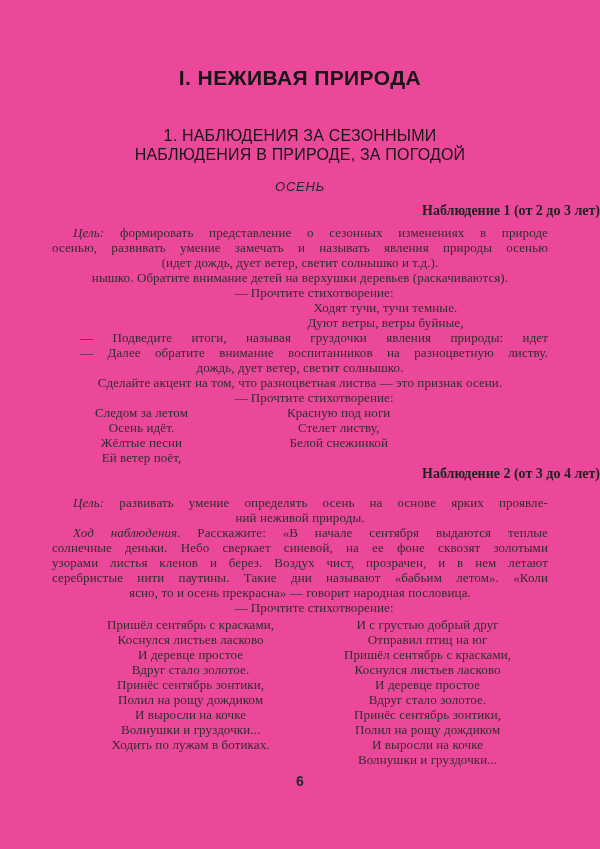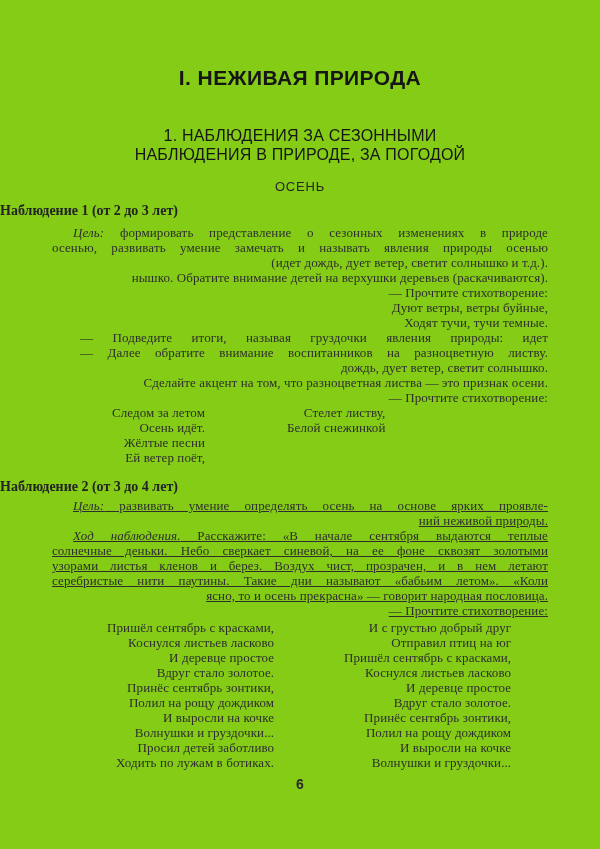--- a/index.html
+++ b/index.html
@@ -1,20 +1,20 @@
 <!DOCTYPE html>
 <html><head>
 <meta charset="utf-8">
 <style>
   html, body { margin: 0; padding: 0; background: #ffffff; }
   .page {
     position: relative;
     width: 600px;
     height: 849px;
-    background: #84cc16;
+    background: #ec4899;
     box-sizing: border-box;
     padding-top: 66px;
     font-family: "Liberation Serif", serif;
     color: #2e2e2e;
     overflow: hidden;
   }
   .chapter-title {
     font-family: "Liberation Sans", sans-serif;
     font-weight: bold;
     font-size: 21px;
@@ -29,55 +29,56 @@
     font-weight: normal;
     font-size: 16px;
     line-height: 19px;
     letter-spacing: 0.2px;
     text-align: center;
     color: #161616;
   }
   .season {
     margin-top: 15px;
     font-family: "Liberation Sans", sans-serif;
+    font-style: italic;
     font-size: 13px;
     line-height: 16px;
     letter-spacing: 0.8px;
     text-align: center;
     color: #262626;
   }
   .obs-heading {
     margin-top: 8px;
     font-family: "Liberation Serif", serif;
     font-weight: bold;
     font-size: 14px;
     line-height: 16px;
-    text-align: left;
+    text-align: right;
     color: #222222;
   }
-  .obs-heading.second { margin-top: 14px; }
+  .obs-heading.second { margin-top: 1px; }
   .content {
     margin: 6px 52px 0 52px;
     font-size: 13px;
     line-height: 15px;
     letter-spacing: 0.1px;
     color: #2e2e2e;
   }
-  .content.c2 { margin-top: 3px; text-decoration: underline; }
-  .line { text-align: right; }
+  .content.c2 { margin-top: 13px; }
+  .line { text-align: center; }
   .line.j { text-align: justify; text-align-last: justify; }
   .line.ind { text-indent: 21px; }
   .line.dash { text-indent: 28px; }
   .it { font-style: italic; }
   .verse-block { margin-left: 171px; }
   .poem { position: relative; }
   .poem.p1 { height: 60px; }
   .poem.p2 { height: 150px; margin-top: 2px; }
   .col { position: absolute; top: 0; white-space: nowrap; }
-  .p1 .col-l { left: 60px; }
+  .p1 .col-l { left: 43px; }
   .p1 .col-r { left: 235px; }
   .p2 .col-l { left: 55px; }
   .p2 .col-r { left: 292px; }
   .page-number {
     margin-top: 6px;
     text-align: center;
     font-family: "Liberation Sans", sans-serif;
     font-weight: 600;
     font-size: 14px;
     line-height: 16px;
@@ -103,40 +104,41 @@
   <div class="content">
     <div class="line ind j"><span class="it">Цель:</span><span> формировать представление о сезонных изменениях в природе</span></div>
     <div class="line j">осенью, развивать умение замечать и называть явления природы осенью</div>
     <div class="line">(идет дождь, дует ветер, светит солнышко и т.д.).</div>
 
     <div class="line">нышко. Обратите внимание детей на верхушки деревьев (раскачиваются).</div>
 
     <div class="line dash">— Прочтите стихотворение:</div>
 
     <div class="verse-block">
+      <div class="line">Ходят тучи, тучи темные.</div>
       <div class="line">Дуют ветры, ветры буйные,</div>
-      <div class="line">Ходят тучи, тучи темные.</div>
     </div>
 
     <div class="line dash j">— Подведите итоги, называя груздочки явления природы: идет</div>
     <div class="line dash j">— Далее обратите внимание воспитанников на разноцветную листву.</div>
 
     <div class="line">дождь, дует ветер, светит солнышко.</div>
     <div class="line">Сделайте акцент на том, что разноцветная листва — это признак осени.</div>
 
     <div class="line dash">— Прочтите стихотворение:</div>
 
     <div class="poem p1">
       <div class="col col-l">
         <div class="line">Следом за летом</div>
         <div class="line">Осень идёт.</div>
         <div class="line">Жёлтые песни</div>
         <div class="line">Ей ветер поёт,</div>
       </div>
       <div class="col col-r">
+        <div class="line">Красную под ноги</div>
         <div class="line">Стелет листву,</div>
         <div class="line">Белой снежинкой</div>
       </div>
     </div>
   </div>
 
   <div class="obs-heading second">Наблюдение 2 (от 3 до 4 лет)</div>
 
   <div class="content c2">
     <div class="line ind j"><span class="it">Цель:</span><span> развивать умение определять осень на основе ярких проявле-</span></div>
@@ -153,21 +155,20 @@
     <div class="poem p2">
       <div class="col col-l">
         <div class="line">Пришёл сентябрь с красками,</div>
         <div class="line">Коснулся листьев ласково</div>
         <div class="line">И деревце простое</div>
         <div class="line">Вдруг стало золотое.</div>
         <div class="line">Принёс сентябрь зонтики,</div>
         <div class="line">Полил на рощу дождиком</div>
         <div class="line">И выросли на кочке</div>
         <div class="line">Волнушки и груздочки...</div>
-        <div class="line">Просил детей заботливо</div>
         <div class="line">Ходить по лужам в ботиках.</div>
       </div>
       <div class="col col-r">
         <div class="line">И с грустью добрый друг</div>
         <div class="line">Отправил птиц на юг</div>
         <div class="line">Пришёл сентябрь с красками,</div>
         <div class="line">Коснулся листьев ласково</div>
         <div class="line">И деревце простое</div>
         <div class="line">Вдруг стало золотое.</div>
         <div class="line">Принёс сентябрь зонтики,</div>

